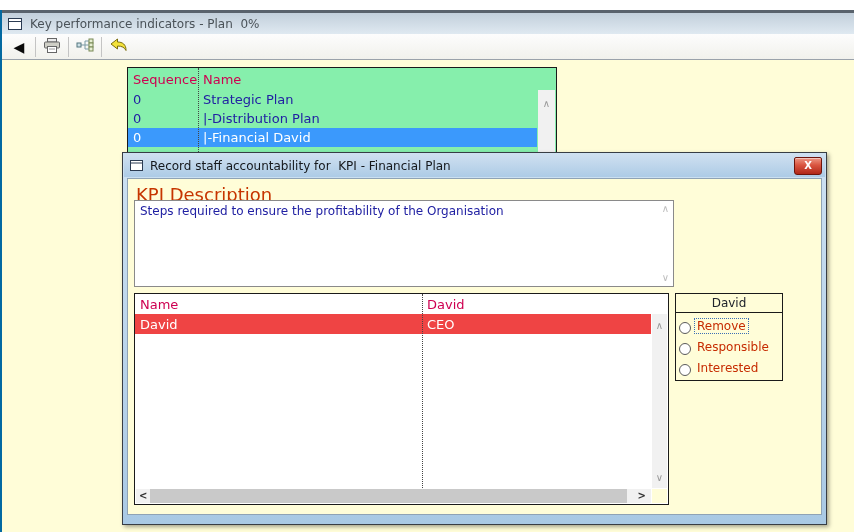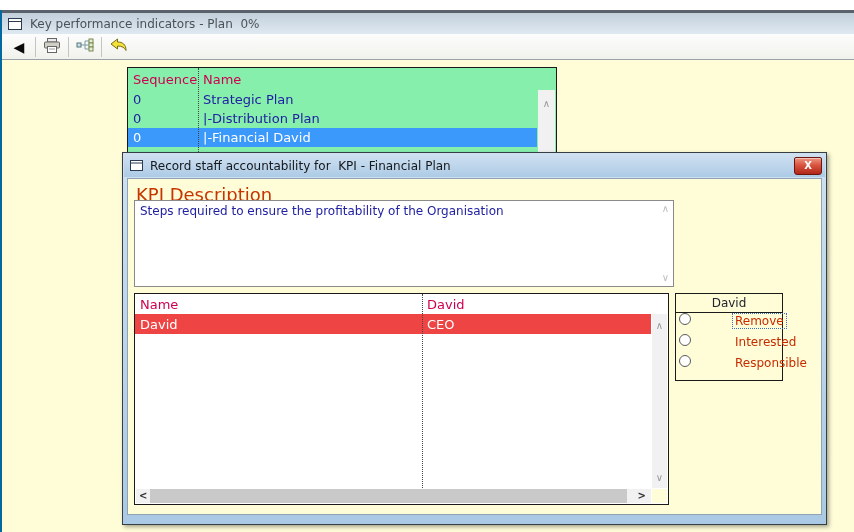--- a/index.html
+++ b/index.html
@@ -68,21 +68,21 @@
   .st-vscroll { position:absolute; right:1px; top:20px; bottom:16px; width:15px; background:#f1f1f1; z-index:4; }
   .st-hscroll { position:absolute; left:1px; right:17px; bottom:1px; height:14px; background:#f1f1f1; z-index:4; }
   .h-chev { position:absolute; top:0; bottom:0; font-size:10px; font-weight:bold; color:#333; line-height:14px; cursor:pointer; }
   .h-thumb { position:absolute; left:14px; right:24px; top:0; bottom:0; background:#c9c9c9; cursor:grab; }
   .st-corner { position:absolute; right:1px; bottom:1px; width:15px; height:14px; background:#fffdd8; z-index:5; }
   
   .action-box { position:absolute; left:547px; top:114px; width:108px; height:88px;
                 background:#fffdd8; border:1px solid #1a1a1a; }
   .action-title { height:19px; border-bottom:1px solid #1a1a1a; text-align:center;
                   font-size:12px; color:#20242c; line-height:19px; }
-  .radio-row { display:flex; align-items:flex-start; height:21px; padding-left:3px; cursor:pointer;gap:38px; }
+  .radio-row { display:flex; align-items:flex-end; height:21px; padding-left:3px; cursor:pointer; }
   .radio-circle { width:12px; height:12px; border:1px solid #5a5a5a; border-radius:50%;
                   background:#fff; margin-right:3px; flex:none; }
   .radio-label { font-size:12px; color:#c62b00; padding:0 2px; border:1px dotted transparent; }
   .radio-row.focused .radio-label { border-color:#3b6fb5; }
 </style>
 </head>
 <body>
 
 <div class="app">
   <div class="top-strip"></div>
@@ -203,24 +203,24 @@
         </div>
 
         <div class="action-box">
           <div class="action-title">David</div>
           <div class="radio-row focused">
             <span class="radio-circle"></span>
             <span class="radio-label">Remove</span>
           </div>
           <div class="radio-row">
             <span class="radio-circle"></span>
-            <span class="radio-label">Interested</span>
+            <span class="radio-label">Responsible</span>
           </div>
           <div class="radio-row">
             <span class="radio-circle"></span>
-            <span class="radio-label">Responsible</span>
+            <span class="radio-label">Interested</span>
           </div>
         </div>
       </div>
     </div>
 
   </div>
 </div>
 
 </body></html>

